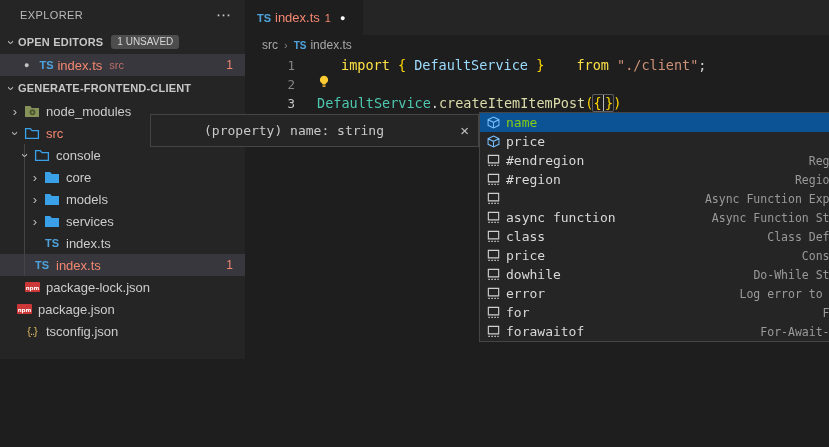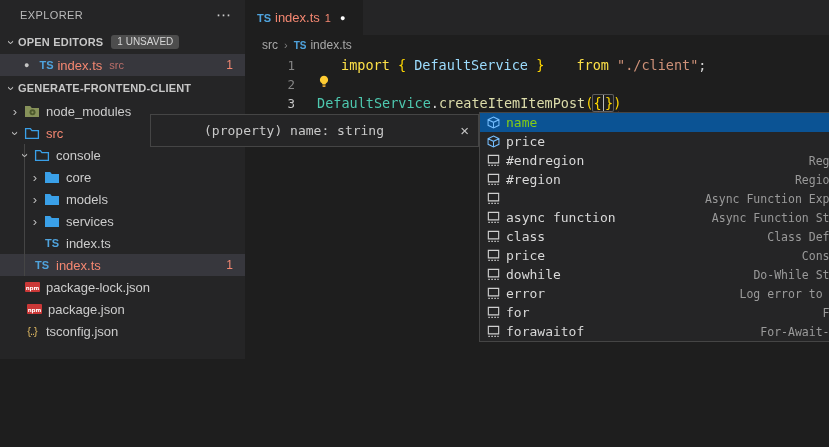--- a/index.html
+++ b/index.html
@@ -184,21 +184,21 @@
       <div class="tree-row" style="padding-left: 8px; text-align: center;">
         <span class="chev"></span>
         <span class="icon">
           <svg width="15" height="10" viewBox="0 0 15 10">
             <rect width="15" height="10" rx="1" fill="#cb3837"></rect>
             <text x="7.5" y="7.6" font-size="5.5" fill="#ffffff" text-anchor="middle" font-family="DejaVu Sans, sans-serif" font-weight="bold">npm</text>
           </svg>
         </span>
         <span class="tree-label">package-lock.json</span>
       </div>
-      <div class="tree-row" style="padding-left: 10px;">
+      <div class="tree-row" style="padding-left: 0;">
         <span class="chev"></span>
         <span class="icon">
           <svg width="15" height="10" viewBox="0 0 15 10">
             <rect width="15" height="10" rx="1" fill="#cb3837"></rect>
             <text x="7.5" y="7.6" font-size="5.5" fill="#ffffff" text-anchor="middle" font-family="DejaVu Sans, sans-serif" font-weight="bold">npm</text>
           </svg>
         </span>
         <span class="tree-label">package.json</span>
       </div>
       <div class="tree-row" style="padding-left: 8px;">

